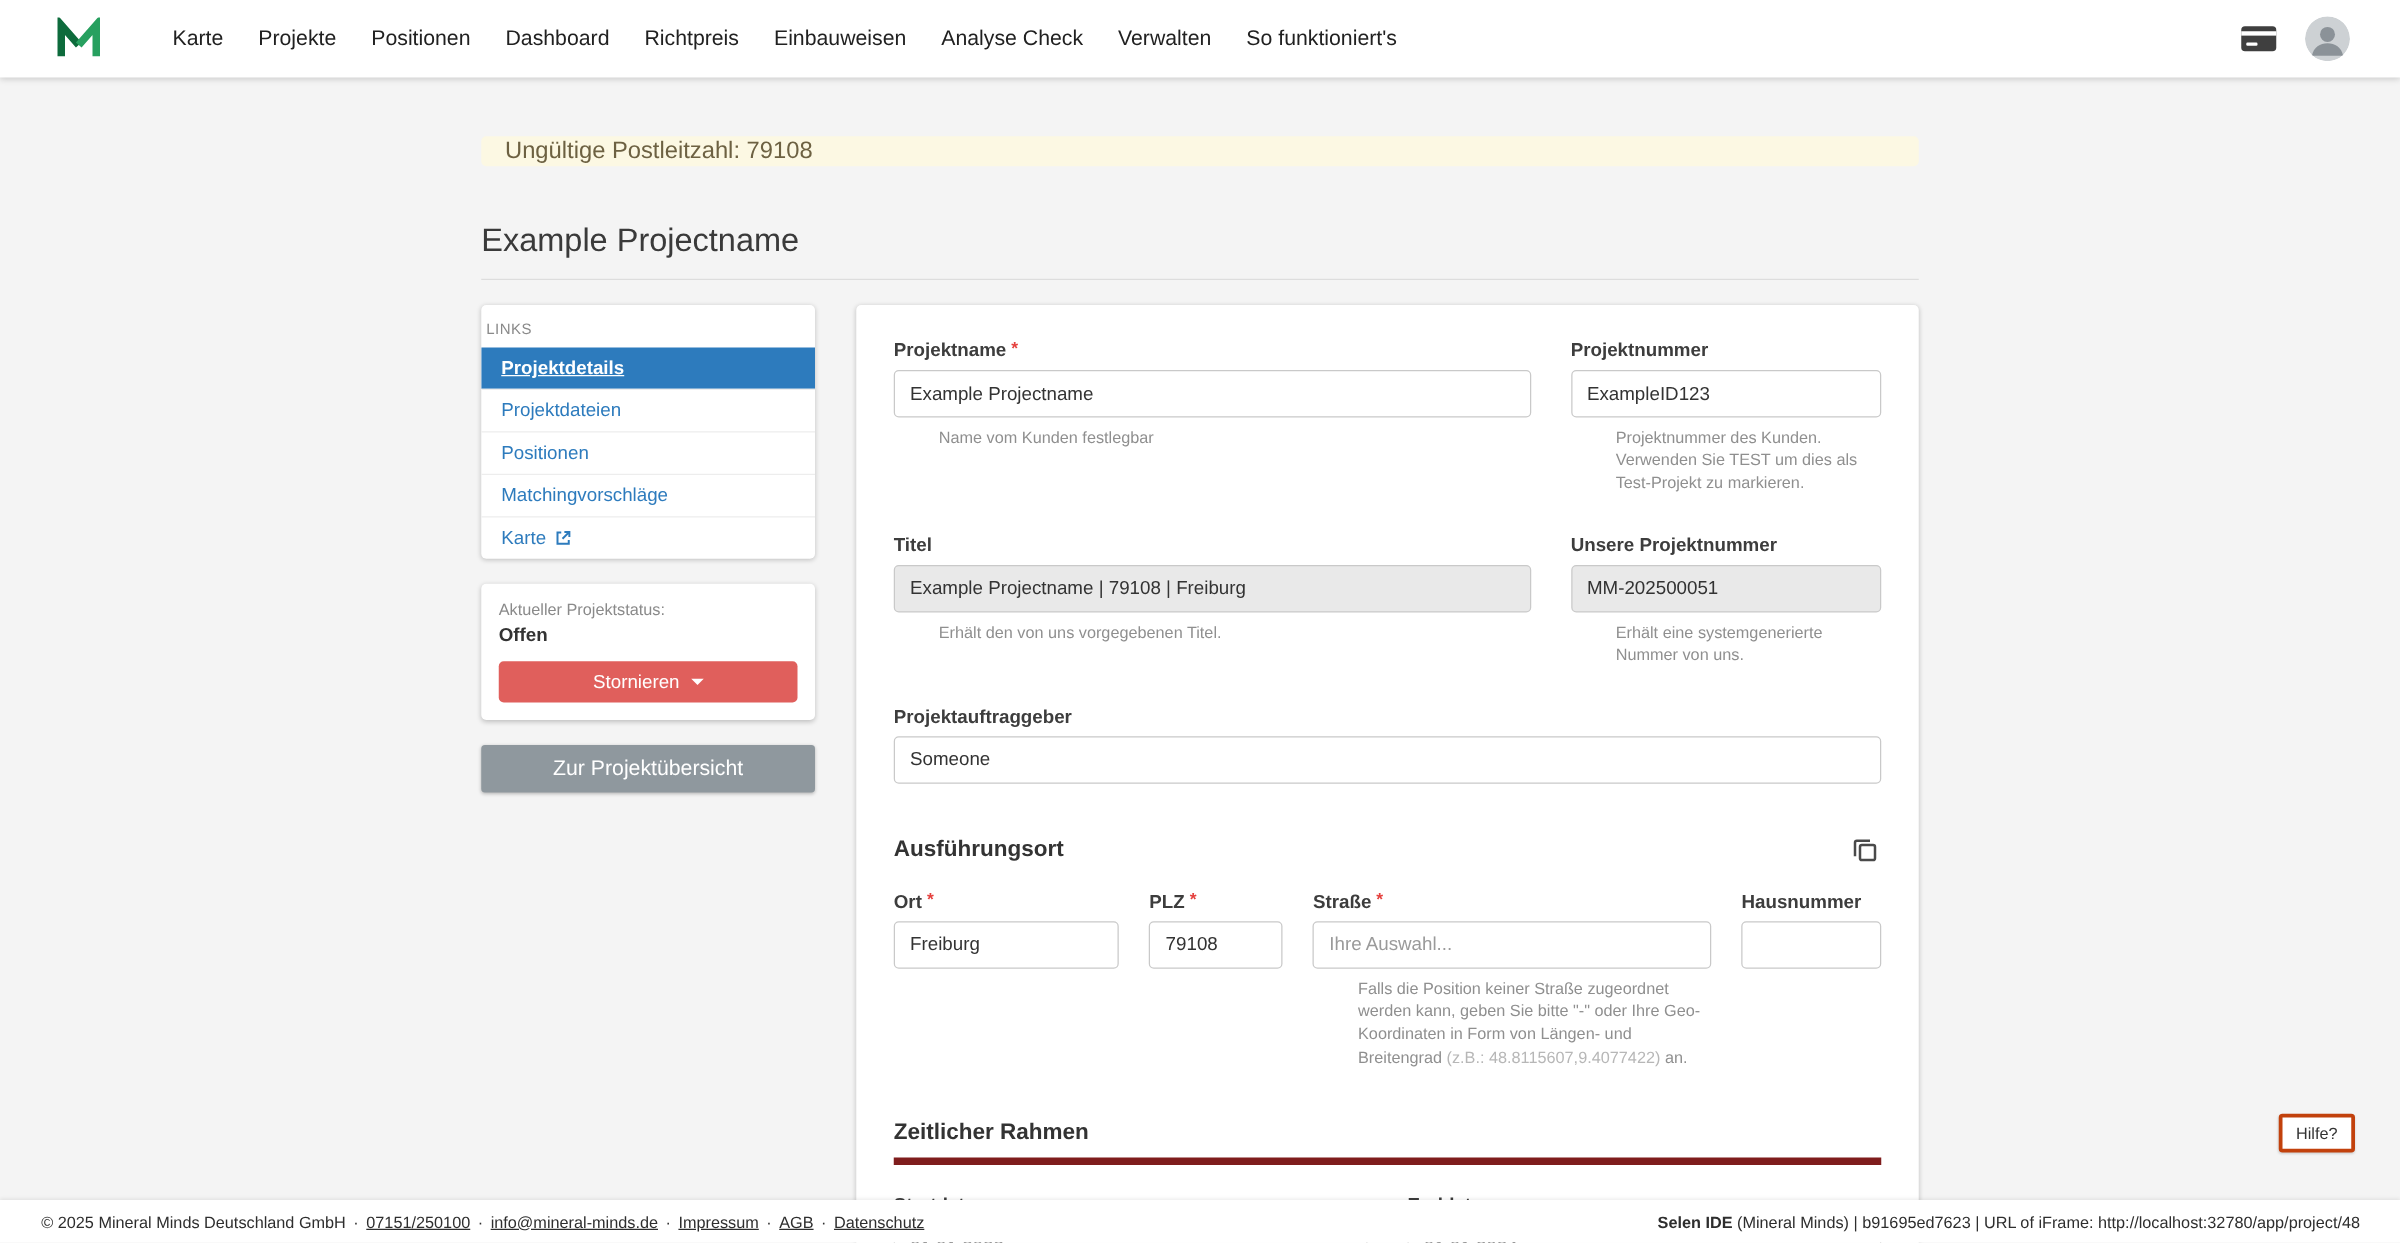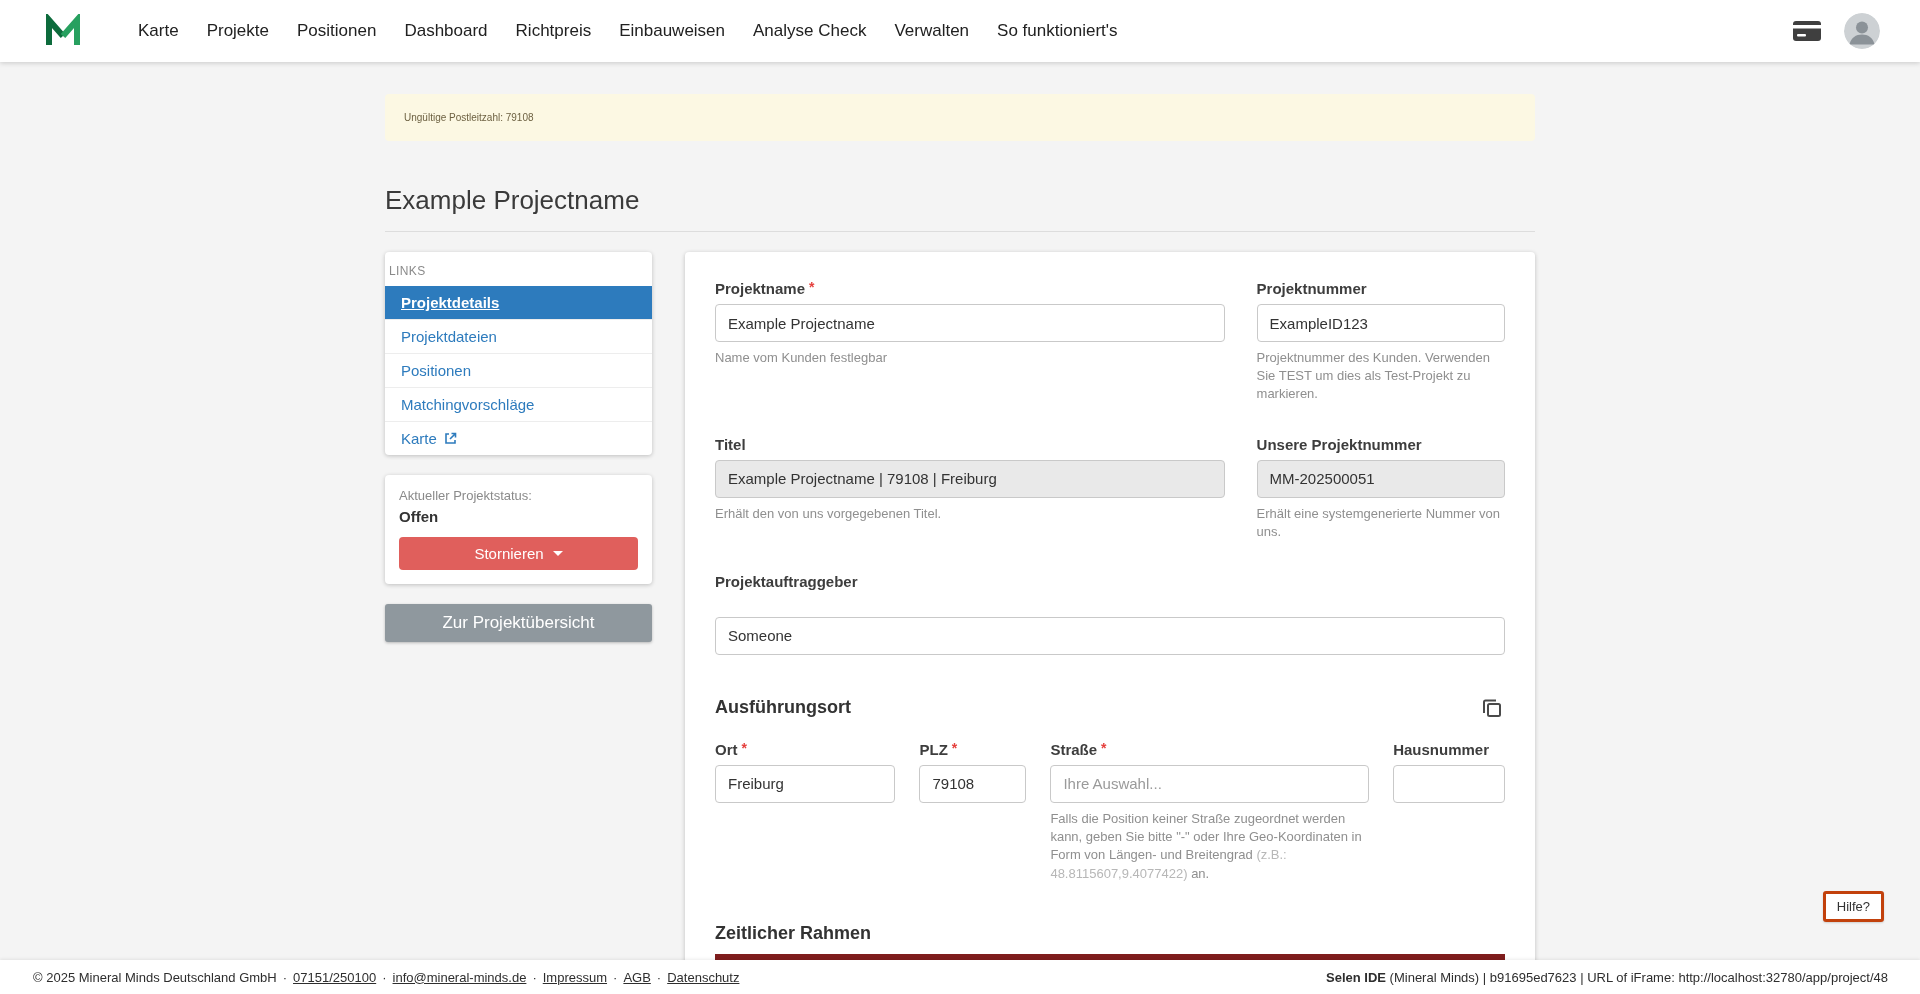--- a/index.html
+++ b/index.html
@@ -35,26 +35,26 @@
     cursor: pointer;
     white-space: nowrap;
   }
   .nav-right { margin-left: auto; display: flex; align-items: center; gap: 22px; }
   .icon-btn { background: none; border: none; padding: 0; cursor: pointer; display: flex; align-items: center; }
   .avatar { border-radius: 50%; overflow: hidden; display: flex; }
 
   
   .container { width: 1150px; margin: 0 auto; }
   .alert {
-    margin-top: 32px;
+    margin-top: 47px;
     background: var(--warning-bg, #fcf8e3);
     color: #6d6142;
     border-radius: 4px;
-    padding: 18px 19px;
-    font-size: 10px;
+    padding: 1px 19px;
+    font-size: 19px;
   }
   .page-title { font-size: 26px; font-weight: 500; color: #3a3a3a; margin: 44px 0 0; }
   .title-divider { border: none; border-top: 1px solid #ddd; margin: 15px 0 0; }
   .content-row { display: flex; gap: 33px; margin-top: 20px; align-items: flex-start; padding-bottom: 52px; }
   .sidebar { width: 267px; flex: 0 0 267px; }
 
   .card { background: #fff; border-radius: 4px; box-shadow: 0 1px 4px rgba(0,0,0,.22); }
 
   
   .nav-card { overflow: hidden; }
@@ -111,41 +111,41 @@
   }
 
   
   .form-card { flex: 1; padding: 28px 30px 42px; }
   .form-row { display: flex; gap: 32px; align-items: flex-start; margin-bottom: 32px; }
   .form-row.tight { gap: 24px; }
   .form-row.last { margin-bottom: 4px; }
   .field { display: flex; flex-direction: column; min-width: 0; }
   .col-main { flex: 0 0 64.5%; }
   .col-side { flex: 1; }
-  .col-half { flex: 1; gap: 20px; }
+  .col-half { flex: 1; }
   .col-ort { flex: 184 1 0; }
   .col-plz { flex: 109 1 0; }
   .col-strasse { flex: 325 1 0; }
   .col-haus { flex: 114 1 0; }
   .f-label { font-size: 15px; font-weight: 700; color: #3d3d3d; margin-bottom: 7px; }
   .req { color: #e5413e; margin-left: 4px; font-size: 14px; position: relative; top: -2px; }
   input.txt {
     height: 38px;
     border: 1px solid #c9c9c9;
     border-radius: 4px;
     padding: 8px 12px;
     font-size: 15px;
     color: #333;
     font-family: inherit;
     width: 100%;
     background: #fff;
   }
   input.txt::placeholder { color: #9a9a9a; }
   input.txt:disabled { background: #e9e9e9; color: #333; opacity: 1; }
-  .helper { font-size: 13px; color: #8f8f8f; margin-top: 7px; line-height: 1.4; }
+  .helper { font-size: 13px; color: #8f8f8f; margin-top: 7px; line-height: 1.4; margin-left: 36px; }
   .helper .light { color: #b7b7b7; }
   .select-box {
     height: 38px;
     border: 1px solid #c9c9c9;
     border-radius: 4px;
     padding: 8px 12px;
     font-size: 15px;
     color: #333;
     display: flex;
     align-items: center;

